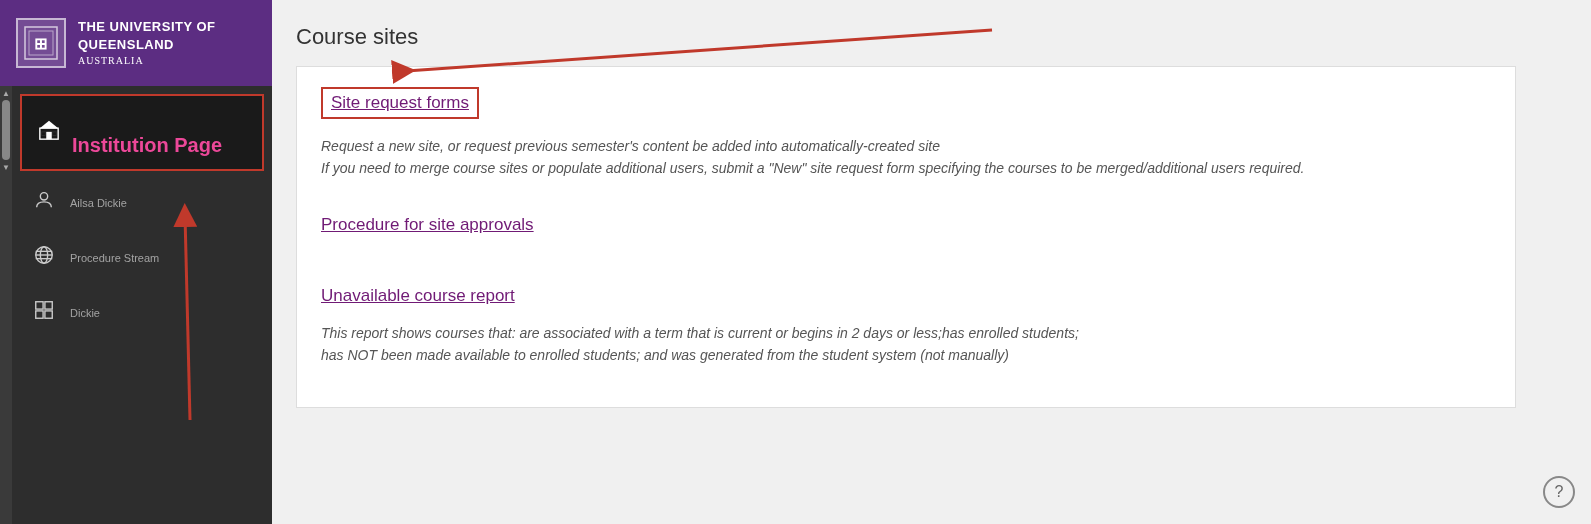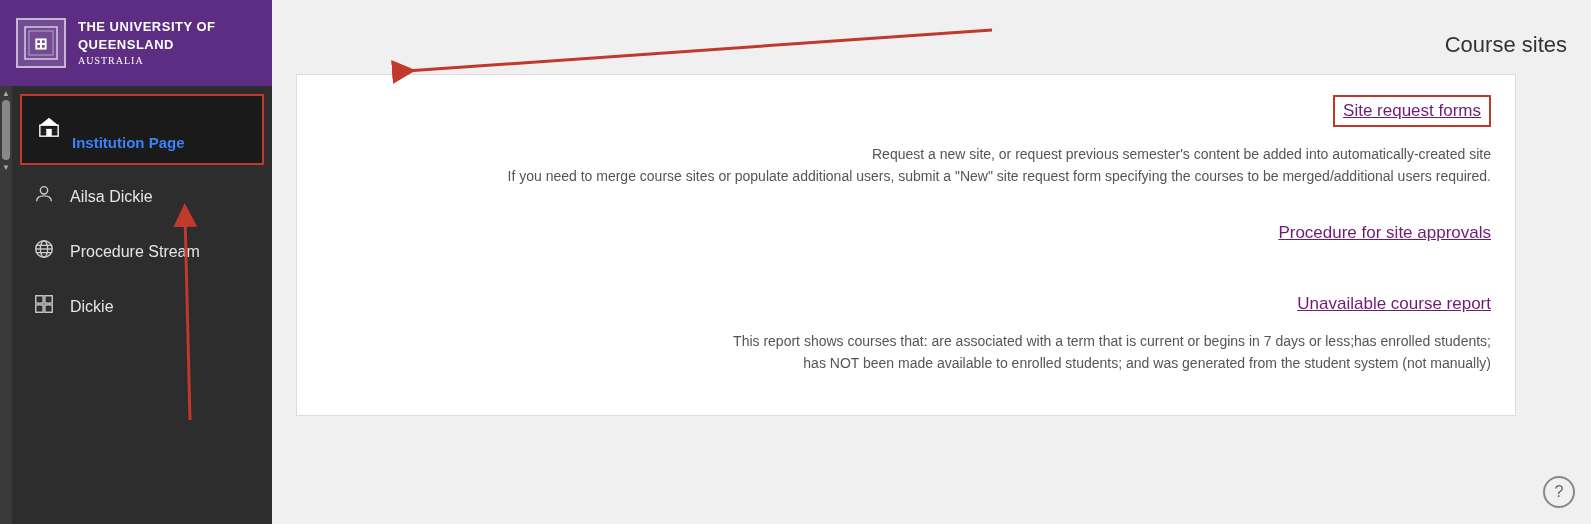--- a/index.html
+++ b/index.html
@@ -110,54 +110,53 @@
       gap: 12px;
       cursor: pointer;
     }
 
     .institution-page-item .item-icon {
       color: white;
       font-size: 20px;
     }
 
     .institution-page-item .item-label {
-      color: #3b82f6;
-      font-size: 15px;
+      color: #ec4899;
+      font-size: 20px;
       font-weight: 600;
       margin-top: 26px;
     }
 
     .nav-item {
       padding: 14px 20px;
       display: flex;
       align-items: center;
       gap: 14px;
       cursor: pointer;
     }
 
     .nav-item .nav-icon {
       color: #ccc;
       font-size: 20px;
       width: 24px;
       text-align: center;
     }
 
     .nav-item .nav-label {
-      color: #e5e5e5;
-      font-size: 16px;
+      color: #a3a3a3;
+      font-size: 11px;
     }
 
     
     .main-content {
       flex: 1;
       background: #f0f0f0;
-      padding: 32px 24px;
+      padding: 24px 24px;
       position: relative;
       overflow: hidden;
-      text-align: right;
     }
 
     .page-title {
       font-size: 22px;
       font-weight: normal;
       color: #333;
       margin-bottom: 16px;
     }
 
     .content-card {
@@ -182,20 +181,21 @@
 
     .site-request-link {
       border: 2px solid #c0392b;
       padding: 4px 8px;
       display: inline-block;
     }
 
     .section-description {
       color: #555;
       font-size: 14px;
+      font-style: italic;
       line-height: 1.6;
     }
 
     .divider {
       height: 1px;
       background: transparent;
       margin: 14px 0;
     }
 
     
@@ -339,21 +339,21 @@
     <div class="divider"></div>
 
     <div class="section">
       <a class="section-link">Procedure for site approvals</a>
     </div>
 
     <div class="divider"></div>
 
     <div class="section">
       <a class="section-link">Unavailable course report</a>
-      <p class="section-description">This report shows courses that: are associated with a term that is current or begins in 7 days or less;has enrolled students;</p>
+      <p class="section-description">This report shows courses that: are associated with a term that is current or begins in 2 days or less;has enrolled students;</p>
       <p class="section-description">has NOT been made available to enrolled students; and was generated from the student system (not manually)</p>
     </div>
 
   </div>
 
   <div class="help-icon">
     <span>?</span>
   </div>
 
   <svg class="arrows-overlay" xmlns="http://www.w3.org/2000/svg">

